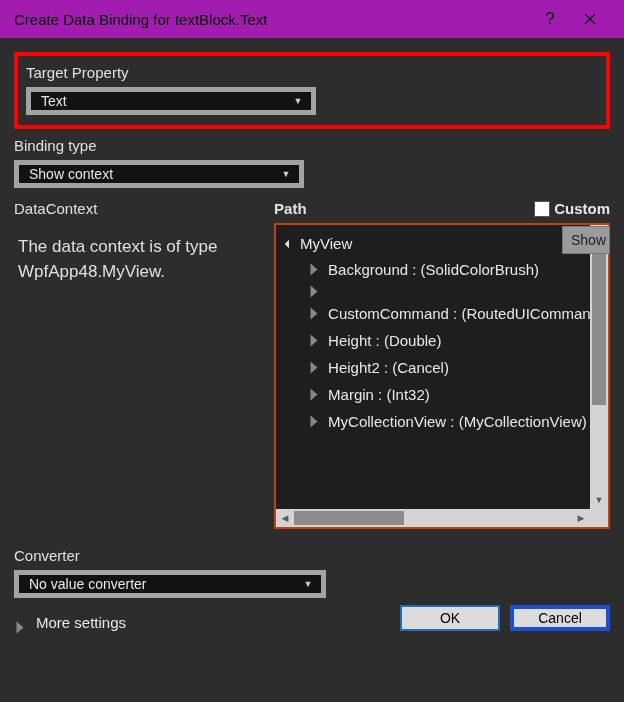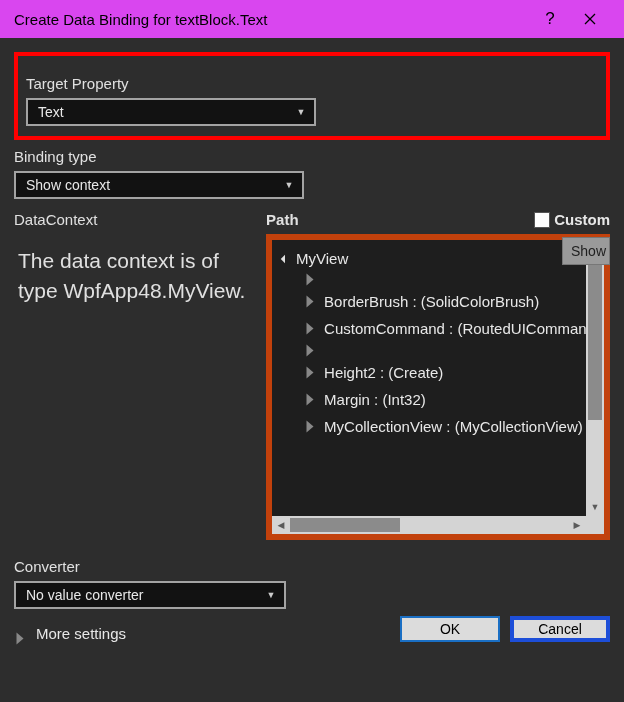--- a/index.html
+++ b/index.html
@@ -6,21 +6,21 @@
   html, body { width: 624px; height: 702px; overflow: hidden; }
   body {
     background: #2d2d2d;
     color: #e8e8e8;
     font-family: "Segoe UI", sans-serif;
     font-size: 14px;
   }
 
   
   .titlebar {
-    background: #d946ef;
+    background: #a21caf;
     color: #000;
     height: 38px;
     display: flex;
     align-items: center;
     padding: 0 14px;
     font-size: 15px;
   }
   .titlebar .spacer { flex: 1; }
   .titlebar .help-btn, .titlebar .close-btn {
     width: 40px; height: 38px;
@@ -38,61 +38,61 @@
 
   .section-label {
     font-size: 15px;
     color: #e0e0e0;
     margin-bottom: 6px;
   }
 
   
   .highlight-box {
     border: 4px solid #ff0000;
-    padding: 19px 8px 10px 8px;
+    padding: 8px 8px 10px 8px;
     margin-bottom: 8px;
   }
 
   
   .dropdown {
     background: #121212;
-    border: 2px solid #a3a3a3;
+    border: 5px solid #a3a3a3;
     color: #e8e8e8;
     height: 28px;
     display: flex;
     align-items: center;
     padding: 0 4px 0 10px;
     font-size: 14px;
     width: 290px;
     justify-content: space-between;
     cursor: pointer;
   }
   .dropdown .caret {
     width: 18px;
     text-align: center;
     font-size: 9px;
     color: #ccc;
   }
-  .dropdown.wide { width: 272px; }
+  .dropdown.wide { width: 312px; }
 
   .group { margin-bottom: 12px; }
 
   
   .two-col {
     display: flex;
     gap: 14px;
     justify-content: space-between;
   }
   .col-left { width: 300px; }
   .col-right { flex: 1; position: relative; }
 
   .context-text {
     padding: 12px 0 0 4px;
     color: #e0e0e0;
-    font-size: 21px;
+    font-size: 17px;
     line-height: 1.45;
   }
 
   
   .path-header {
     display: flex;
     align-items: center;
     justify-content: space-between;
     margin-bottom: 6px;
     font-weight: bold;
@@ -106,21 +106,21 @@
   .checkbox-box {
     width: 16px;
     height: 16px;
     background: #fff;
     border: 1px solid #555;
   }
 
   
   .tree {
     background: #1e1e1e;
-    border: 6px solid #c2410c;
+    border: 2px solid #c2410c;
     height: 306px;
     position: relative;
     overflow: hidden;
   }
   .tree-items {
     padding: 6px 0 6px 6px;
     overflow: hidden;
     height: calc(100% - 18px);
   }
   .tree-root {
@@ -304,35 +304,36 @@
       <div class="show-the">Show the</div>
 
       <div class="tree">
         <div class="tree-items">
           <div class="tree-root">
             <span class="tri-expanded"></span>
             <span>MyView</span>
           </div>
           <div class="tree-child">
             <span class="tri-collapsed"></span>
-          </div>
-          <div class="tree-child">
-            <span class="tri-collapsed"></span>
-            <span>BorderBrush : (SolidColorBrush)</span>
+            <span>Background : (SolidColorBrush)</span>
+          </div>
+          <div class="tree-child">
+            <span class="tri-collapsed"></span>
           </div>
           <div class="tree-child">
             <span class="tri-collapsed"></span>
             <span>CustomCommand : (RoutedUICommand)</span>
           </div>
           <div class="tree-child">
             <span class="tri-collapsed"></span>
-          </div>
-          <div class="tree-child">
-            <span class="tri-collapsed"></span>
-            <span>Height2 : (Create)</span>
+            <span>Height : (Double)</span>
+          </div>
+          <div class="tree-child">
+            <span class="tri-collapsed"></span>
+            <span>Height2 : (Cancel)</span>
           </div>
           <div class="tree-child">
             <span class="tri-collapsed"></span>
             <span>Margin : (Int32)</span>
           </div>
           <div class="tree-child">
             <span class="tri-collapsed"></span>
             <span>MyCollectionView : (MyCollectionView)</span>
           </div>
         </div>

